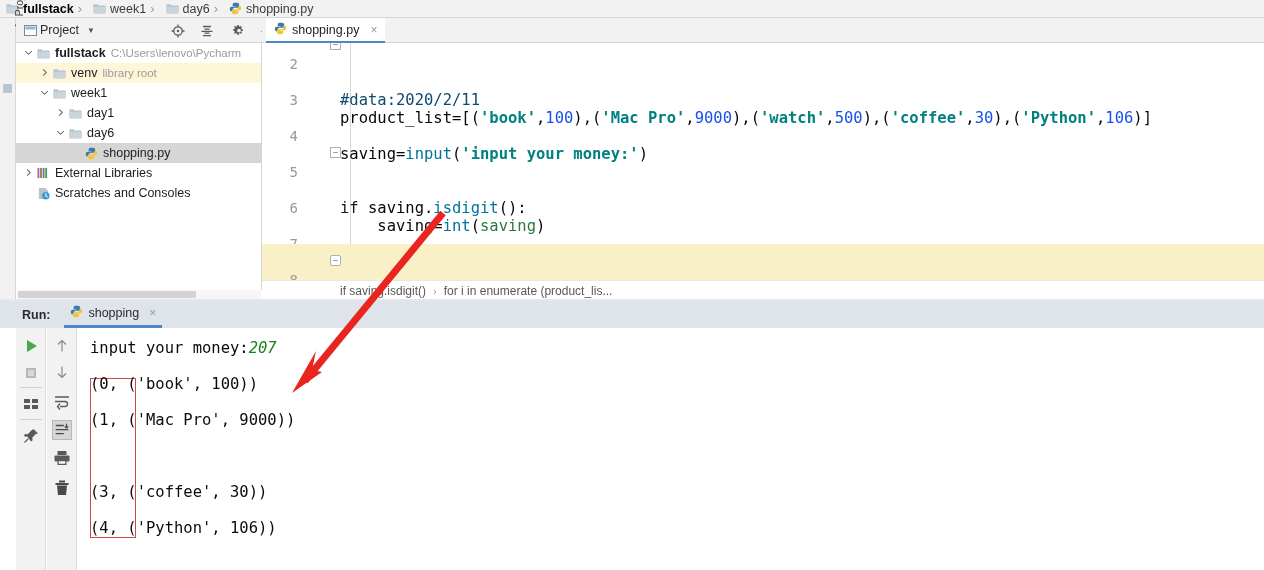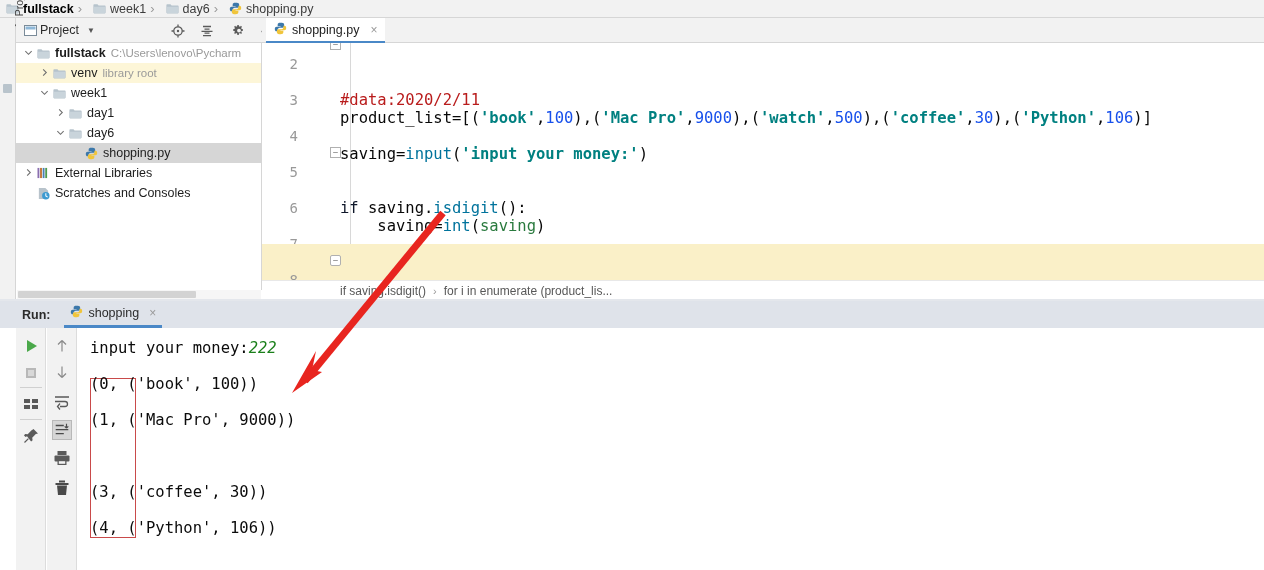--- a/index.html
+++ b/index.html
@@ -107,21 +107,21 @@
   }
   .indent-guide {
     position: absolute; left: 88px; width: 1px; background: #d8d8d8;
   }
   .k  { color: #0f172a; }      
   .kw { color: #c2186f; }      
   .s  { color: #008080; font-weight: bold; }  
   .n  { color: #1750eb; }      
   .f  { color: #00739c; }      
   .gr { color: #2a7a3e; text-align: right; }      
-  .cm { color: #b91c1c; }      
+  .cm { color: #0c4a6e; }      
   .pl { color: #080808; }
   .ident-hl { background: #f6dcf6; }
   .boxed {
     border: 1px solid #c94a4a; padding: 1px 3px; margin: 0 1px;
   }
   .breadcrumb-ed {
     position: absolute; left: 262px; top: 280px; width: 1002px; height: 20px;
     background: #ffffff; border-top: 1px solid #e8e8e8;
     font-size: 12px; color: #585858; display: flex; align-items: center;
     padding-left: 78px; gap: 7px;
@@ -506,21 +506,21 @@
         <svg width="20" height="20" viewBox="0 0 20 20">
           <rect x="7" y="2.5" width="6" height="2" fill="#4a4a4a"></rect>
           <rect x="3.5" y="5" width="13" height="2" fill="#4a4a4a"></rect>
           <path d="M5 7.5h10l-1 9.5H6z" fill="#4a4a4a"></path>
         </svg>
       </span>
     </div>
 
     <div class="console" id="console">
       <div class="out-box" style="left:12px; top:50px; width:46px; height:160px;"></div>
-    <div class="cline" style="top: 11px;"><span>input your money:</span><span class="green-it">222</span></div>
+    <div class="cline" style="top: 11px;"><span>input your money:</span><span class="green-it">207</span></div>
         <div class="cline" style="top: 47px;">(0, ('book', 100))</div>
         <div class="cline" style="top: 83px;">(1, ('Mac Pro', 9000))</div>
         <div class="cline" style="top: 155px;">(3, ('coffee', 30))</div>
         <div class="cline" style="top: 191px;">(4, ('Python', 106))</div>
       </div>
 
   </div>
 
   <svg class="arrow-svg" width="1264" height="570">
     <g id="arrow-group">

